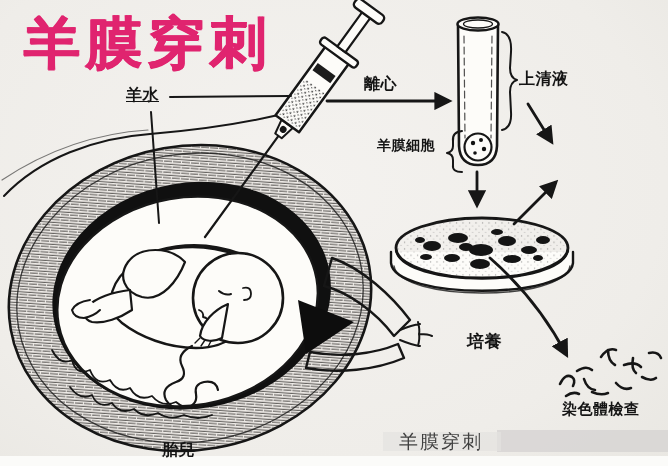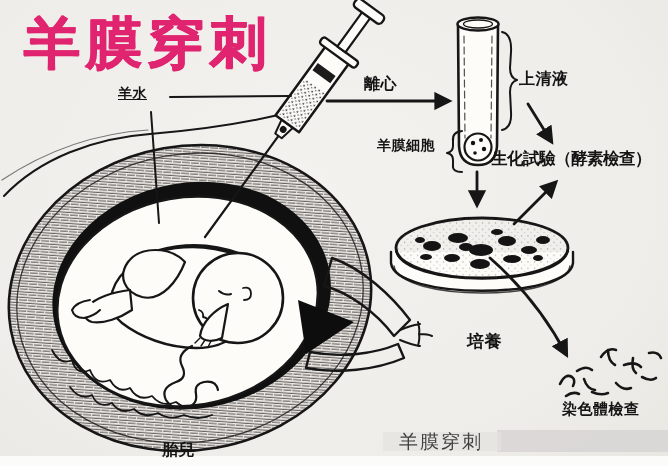--- a/index.html
+++ b/index.html
@@ -167,23 +167,22 @@
       <path d="M490,258 C522,286 546,316 566,354" marker-end="url(#ah)"></path>
     </g>
   </svg>
 
   <div class="band" style="left:497px;top:430px;width:171px;height:22px;background:#d7d5d3;opacity:.85;"></div>
   <div class="band" style="left:383px;top:432px;width:118px;height:19px;background:#e4e2df;opacity:.7;"></div>
   <div id="bottom-strip"></div>
 
   <div id="title">羊膜穿刺</div>
 
-  <div class="label" style="left:118px;top:86px;font-size:14px;text-decoration:underline;">羊水</div>
+  <div class="label" style="left:126px;top:86px;font-size:16px;text-decoration:underline;">羊水</div>
   <div class="label" style="left:364px;top:75px;font-size:16px;">離心</div>
   <div class="label" style="left:519px;top:70px;font-size:16px;text-align:right;">上清液</div>
   <div class="label" style="left:377px;top:139px;font-size:14px;font-family:Liberation Mono, monospace;">羊膜細胞</div>
-  <div class="label" style="left:491px;top:150px;font-size:16.5px;letter-spacing:-0.5px;">生化試驗（酵素檢查）</div>
   <div class="label" style="left:467px;top:332px;font-size:17px;text-align:right;">培養</div>
   <div class="label" style="left:562px;top:401px;font-size:15px;">染色體檢查</div>
   <div class="label" style="left:162px;top:441px;font-size:16px;font-family:Liberation Serif, serif;">胎兒</div>
 
   <div id="caption">羊膜穿刺</div>
 </div>
 
 </body></html>

